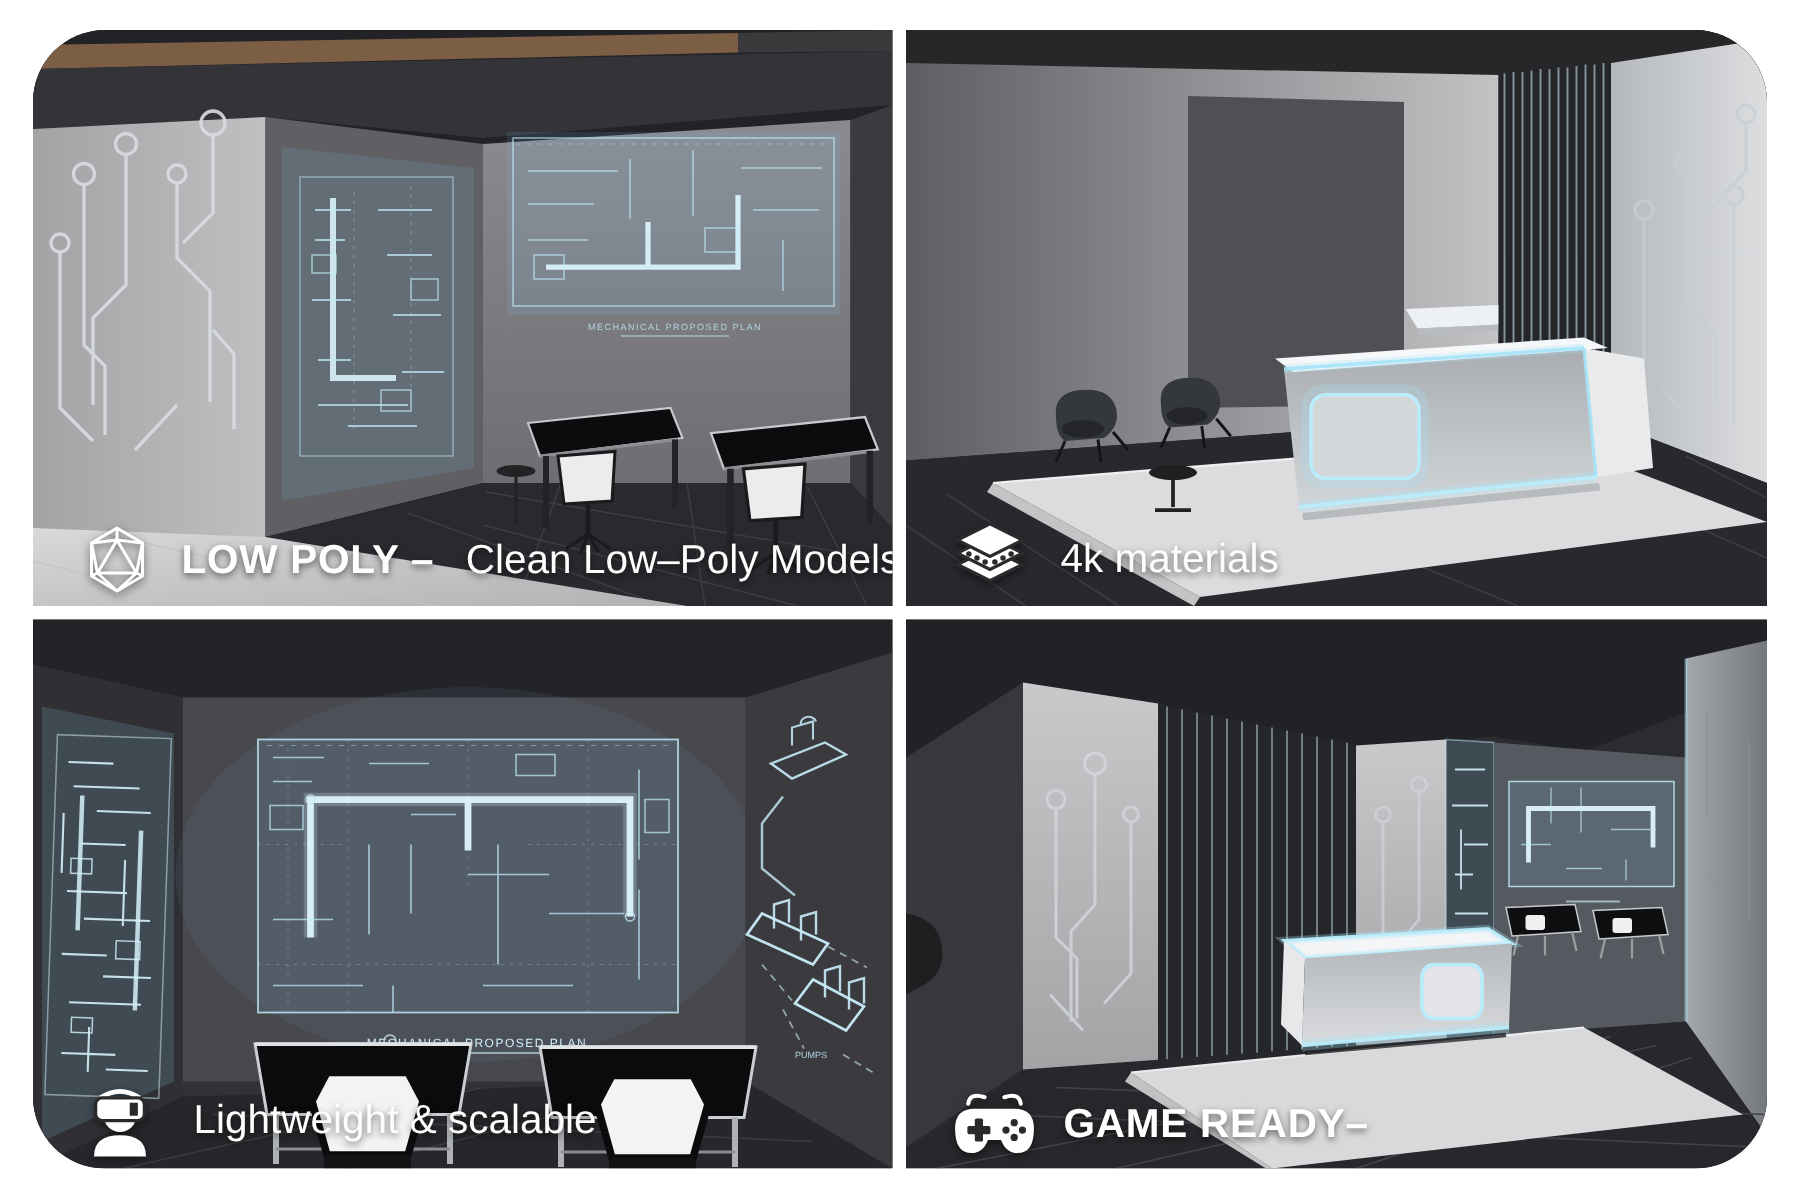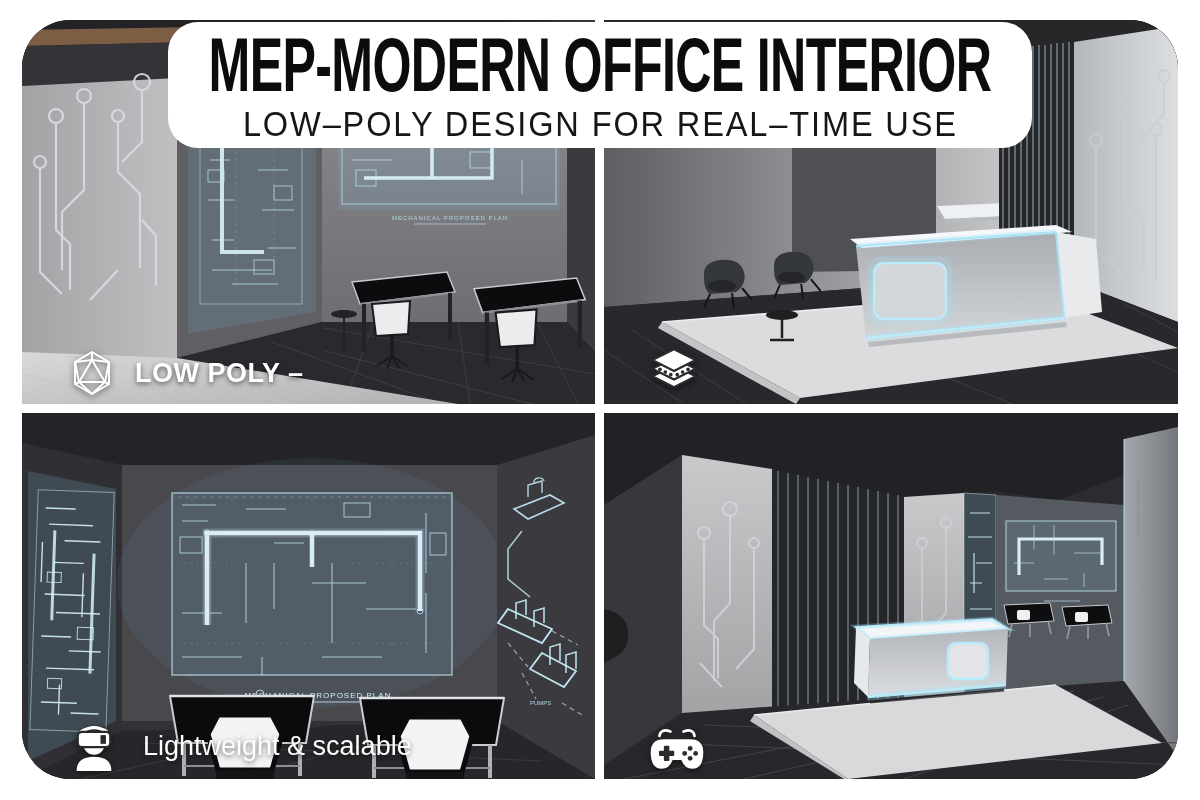--- a/index.html
+++ b/index.html
@@ -7,21 +7,21 @@
   .page{position:relative;width:1200px;height:800px;background:#fff;}
 
   
   .collage{position:absolute;left:22px;top:20px;width:1156px;height:759px;background:#fff;
            border-radius:48px;overflow:hidden;display:grid;
            grid-template-columns:573px 574px;grid-template-rows:384px 366px;gap:9px;}
   .quad{position:relative;overflow:hidden;background:#2b2b2f;}
   .scene{position:absolute;inset:0;width:100%;height:100%;display:block;}
 
   
-  .caption{position:absolute;left:44px;bottom:7px;display:flex;align-items:center;gap:17px;z-index:3;}
+  .caption{position:absolute;left:30px;bottom:7px;display:flex;align-items:center;gap:17px;z-index:3;}
   .cap-icon svg{display:block;filter:drop-shadow(0 2px 3px rgba(0,0,0,.5));}
   .cap-title{font-weight:bold;font-size:27px;color:#fff;letter-spacing:.5px;
              text-shadow:0 2px 5px rgba(0,0,0,.55);white-space:nowrap;}
   .cap-desc{font-size:27px;font-weight:normal;color:#fdfdfd;margin-left:4px;
             text-shadow:0 2px 5px rgba(0,0,0,.55);white-space:nowrap;}
 
   
   .banner{position:absolute;left:168px;top:22px;width:864px;height:126px;background:#fff;
           border-radius:30px;z-index:6;display:flex;flex-direction:column;
           align-items:center;justify-content:center;}
@@ -127,20 +127,21 @@
 
       <div class="caption">
         <span class="cap-icon">
           <svg width="52" height="48" viewBox="0 0 48 48" fill="none" stroke="#ffffff" stroke-width="2" stroke-linejoin="round">
             <path d="M24,3 L41,13 V35 L24,45 L7,35 V13 Z"></path>
             <path d="M24,11 L37,33 H11 Z"></path>
             <path d="M24,3 V11 M41,13 L37,33 M7,13 L11,33 M41,35 L37,33 M7,35 L11,33 M24,45 L37,33 M24,45 L11,33 M7,13 L24,11 M41,13 L24,11"></path>
           </svg>
         </span>
         <span class="cap-title">LOW POLY –</span>
+        <span class="cap-desc">Clean Low–Poly Models</span>
       </div>
     </div>
 
     <div class="quad">
       <svg class="scene" viewBox="0 0 574 384" preserveAspectRatio="none">
         <defs>
           <linearGradient id="trwall" x1="0" y1="0" x2="1" y2="0">
             <stop offset="0" stop-color="#5e5e62"></stop>
               <stop offset="1" stop-color="#c3c3c6"></stop>
           </linearGradient>
@@ -223,20 +224,21 @@
               <circle cx="11" cy="19.5" r="1.7"></circle>
                 <circle cx="16" cy="22" r="1.7"></circle>
                 <circle cx="21" cy="24.5" r="1.7"></circle>
               <circle cx="27" cy="24.5" r="1.7"></circle>
                 <circle cx="32" cy="22" r="1.7"></circle>
                 <circle cx="37" cy="19.5" r="1.7"></circle>
             </g>
             <polygon points="24,1 44,11 24,21 4,11" fill="#ffffff" stroke="#2b2b2e" stroke-width="2"></polygon>
           </svg>
         </span>
+        <span class="cap-desc">4k materials</span>
       </div>
     </div>
 
     <div class="quad">
       <svg class="scene" viewBox="0 0 573 366" preserveAspectRatio="none">
         <defs>
           <g id="bl-desk">
             <polygon points="0,0 144,0 136,47 8,47" fill="#0b0b0d" stroke="#c9ced2" stroke-width="2"></polygon>
             <path d="M0,0 H144" stroke="#dfe3e6" stroke-width="2.5" fill="none"></path>
             <path d="M14,47 V80 M130,47 V80" stroke="#aeb2b5" stroke-width="4" fill="none"></path>
@@ -428,21 +430,18 @@
             <g fill="#2a2a2d">
               <rect x="14" y="18" width="5" height="14" rx="1"></rect>
               <rect x="9.5" y="22.5" width="14" height="5" rx="1"></rect>
               <circle cx="33" cy="25" r="2.2"></circle>
                 <circle cx="38" cy="20.5" r="2.2"></circle>
               <circle cx="38" cy="29.5" r="2.2"></circle>
                 <circle cx="43" cy="25" r="2.2"></circle>
             </g>
           </svg>
         </span>
+        <span class="cap-title">GAME READY–</span>
       </div>
     </div>
   </div>
 
-  <div class="banner">
-    <div class="banner-title">MEP-MODERN OFFICE INTERIOR</div>
-    <div class="banner-sub">LOW–POLY DESIGN FOR REAL–TIME USE</div>
-  </div>
 </div>
 
 </body></html>

